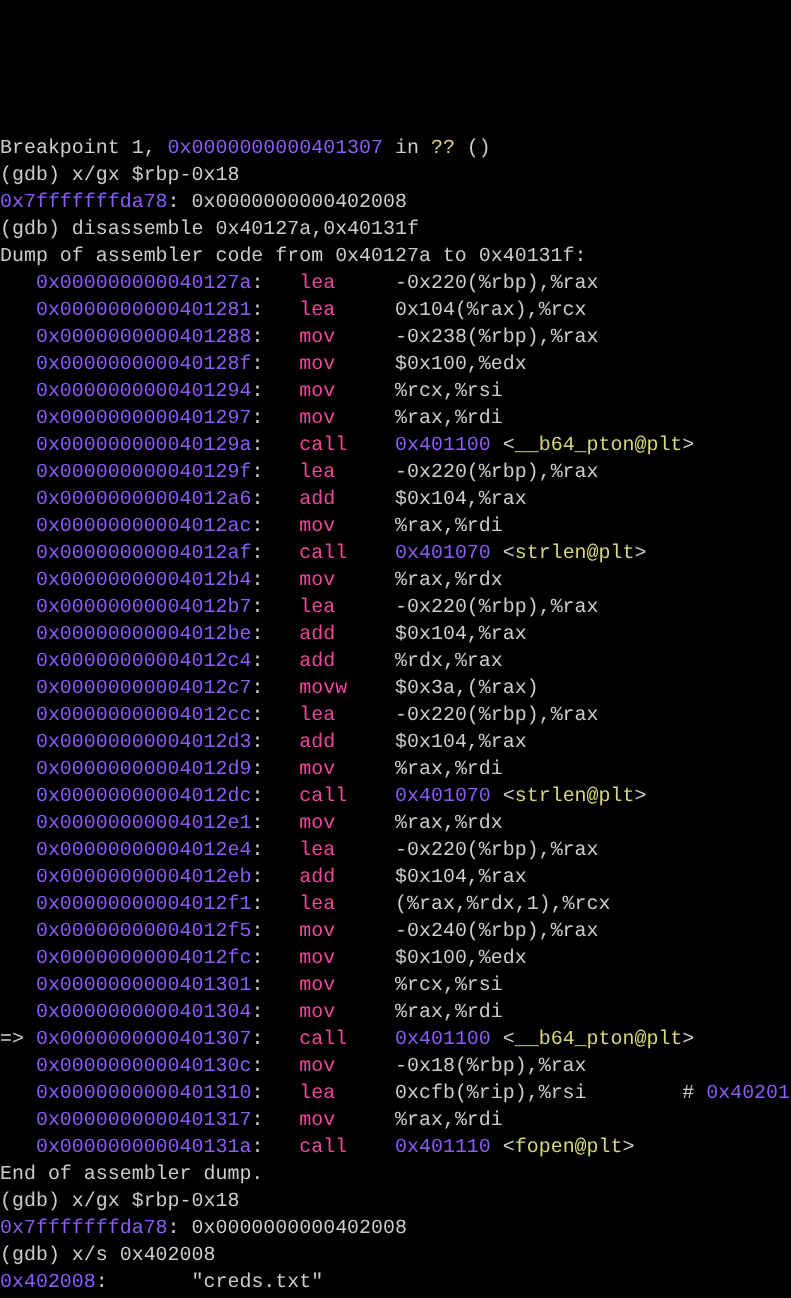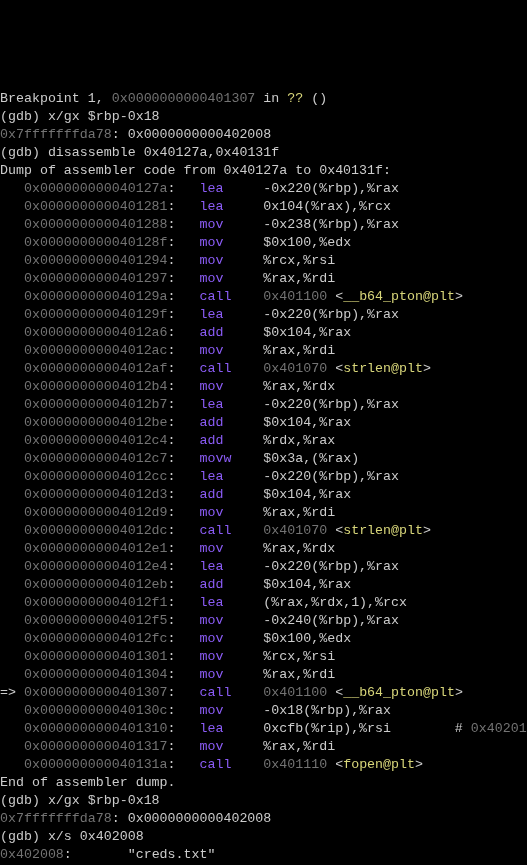--- a/index.html
+++ b/index.html
@@ -9,23 +9,23 @@
     color: #cccccc;
     font-family: "Consolas", "Courier New", monospace;
     font-size: 13.3px;
     line-height: 18px;
     white-space: pre;
     overflow: hidden;
     width: 527px;
     height: 865px;
   }
   .white { color: #cccccc; }
-  .blue  { color: #737373; }
+  .blue  { color: #8b5cf6; }
   .yellow{ color: #d8d67a; }
-  .green { color: #8b5cf6; }
+  .green { color: #ec4899; }
   .line { height: 18px; }
 </style>
 </head>
 <body>
 
 
 
 <div id="terminal"><div class="line"><span class="white">Breakpoint 1, </span><span class="blue">0x0000000000401307</span><span class="white"> in </span><span class="yellow">??</span><span class="white"> ()</span></div><div class="line"><span class="white">(gdb) </span><span class="white">x/gx $rbp-0x18</span></div><div class="line"><span class="blue">0x7fffffffda78</span><span class="white">: 0x0000000000402008</span></div><div class="line"><span class="white">(gdb) </span><span class="white">disassemble 0x40127a,0x40131f</span></div><div class="line"><span class="white">Dump of assembler code from 0x40127a to 0x40131f:</span></div><div class="line"><span class="white">   </span><span class="blue">0x000000000040127a</span><span class="white">:   </span><span class="green">lea </span><span class="white">    </span><span class="white">-0x220(%rbp),%rax</span></div><div class="line"><span class="white">   </span><span class="blue">0x0000000000401281</span><span class="white">:   </span><span class="green">lea </span><span class="white">    </span><span class="white">0x104(%rax),%rcx</span></div><div class="line"><span class="white">   </span><span class="blue">0x0000000000401288</span><span class="white">:   </span><span class="green">mov </span><span class="white">    </span><span class="white">-0x238(%rbp),%rax</span></div><div class="line"><span class="white">   </span><span class="blue">0x000000000040128f</span><span class="white">:   </span><span class="green">mov </span><span class="white">    </span><span class="white">$0x100,%edx</span></div><div class="line"><span class="white">   </span><span class="blue">0x0000000000401294</span><span class="white">:   </span><span class="green">mov </span><span class="white">    </span><span class="white">%rcx,%rsi</span></div><div class="line"><span class="white">   </span><span class="blue">0x0000000000401297</span><span class="white">:   </span><span class="green">mov </span><span class="white">    </span><span class="white">%rax,%rdi</span></div><div class="line"><span class="white">   </span><span class="blue">0x000000000040129a</span><span class="white">:   </span><span class="green">call</span><span class="white">    </span><span class="blue">0x401100</span><span class="white"> &lt;</span><span class="yellow">__b64_pton@plt</span><span class="white">&gt;</span></div><div class="line"><span class="white">   </span><span class="blue">0x000000000040129f</span><span class="white">:   </span><span class="green">lea </span><span class="white">    </span><span class="white">-0x220(%rbp),%rax</span></div><div class="line"><span class="white">   </span><span class="blue">0x00000000004012a6</span><span class="white">:   </span><span class="green">add </span><span class="white">    </span><span class="white">$0x104,%rax</span></div><div class="line"><span class="white">   </span><span class="blue">0x00000000004012ac</span><span class="white">:   </span><span class="green">mov </span><span class="white">    </span><span class="white">%rax,%rdi</span></div><div class="line"><span class="white">   </span><span class="blue">0x00000000004012af</span><span class="white">:   </span><span class="green">call</span><span class="white">    </span><span class="blue">0x401070</span><span class="white"> &lt;</span><span class="yellow">strlen@plt</span><span class="white">&gt;</span></div><div class="line"><span class="white">   </span><span class="blue">0x00000000004012b4</span><span class="white">:   </span><span class="green">mov </span><span class="white">    </span><span class="white">%rax,%rdx</span></div><div class="line"><span class="white">   </span><span class="blue">0x00000000004012b7</span><span class="white">:   </span><span class="green">lea </span><span class="white">    </span><span class="white">-0x220(%rbp),%rax</span></div><div class="line"><span class="white">   </span><span class="blue">0x00000000004012be</span><span class="white">:   </span><span class="green">add </span><span class="white">    </span><span class="white">$0x104,%rax</span></div><div class="line"><span class="white">   </span><span class="blue">0x00000000004012c4</span><span class="white">:   </span><span class="green">add </span><span class="white">    </span><span class="white">%rdx,%rax</span></div><div class="line"><span class="white">   </span><span class="blue">0x00000000004012c7</span><span class="white">:   </span><span class="green">movw</span><span class="white">    </span><span class="white">$0x3a,(%rax)</span></div><div class="line"><span class="white">   </span><span class="blue">0x00000000004012cc</span><span class="white">:   </span><span class="green">lea </span><span class="white">    </span><span class="white">-0x220(%rbp),%rax</span></div><div class="line"><span class="white">   </span><span class="blue">0x00000000004012d3</span><span class="white">:   </span><span class="green">add </span><span class="white">    </span><span class="white">$0x104,%rax</span></div><div class="line"><span class="white">   </span><span class="blue">0x00000000004012d9</span><span class="white">:   </span><span class="green">mov </span><span class="white">    </span><span class="white">%rax,%rdi</span></div><div class="line"><span class="white">   </span><span class="blue">0x00000000004012dc</span><span class="white">:   </span><span class="green">call</span><span class="white">    </span><span class="blue">0x401070</span><span class="white"> &lt;</span><span class="yellow">strlen@plt</span><span class="white">&gt;</span></div><div class="line"><span class="white">   </span><span class="blue">0x00000000004012e1</span><span class="white">:   </span><span class="green">mov </span><span class="white">    </span><span class="white">%rax,%rdx</span></div><div class="line"><span class="white">   </span><span class="blue">0x00000000004012e4</span><span class="white">:   </span><span class="green">lea </span><span class="white">    </span><span class="white">-0x220(%rbp),%rax</span></div><div class="line"><span class="white">   </span><span class="blue">0x00000000004012eb</span><span class="white">:   </span><span class="green">add </span><span class="white">    </span><span class="white">$0x104,%rax</span></div><div class="line"><span class="white">   </span><span class="blue">0x00000000004012f1</span><span class="white">:   </span><span class="green">lea </span><span class="white">    </span><span class="white">(%rax,%rdx,1),%rcx</span></div><div class="line"><span class="white">   </span><span class="blue">0x00000000004012f5</span><span class="white">:   </span><span class="green">mov </span><span class="white">    </span><span class="white">-0x240(%rbp),%rax</span></div><div class="line"><span class="white">   </span><span class="blue">0x00000000004012fc</span><span class="white">:   </span><span class="green">mov </span><span class="white">    </span><span class="white">$0x100,%edx</span></div><div class="line"><span class="white">   </span><span class="blue">0x0000000000401301</span><span class="white">:   </span><span class="green">mov </span><span class="white">    </span><span class="white">%rcx,%rsi</span></div><div class="line"><span class="white">   </span><span class="blue">0x0000000000401304</span><span class="white">:   </span><span class="green">mov </span><span class="white">    </span><span class="white">%rax,%rdi</span></div><div class="line"><span class="white">=&gt; </span><span class="blue">0x0000000000401307</span><span class="white">:   </span><span class="green">call</span><span class="white">    </span><span class="blue">0x401100</span><span class="white"> &lt;</span><span class="yellow">__b64_pton@plt</span><span class="white">&gt;</span></div><div class="line"><span class="white">   </span><span class="blue">0x000000000040130c</span><span class="white">:   </span><span class="green">mov </span><span class="white">    </span><span class="white">-0x18(%rbp),%rax</span></div><div class="line"><span class="white">   </span><span class="blue">0x0000000000401310</span><span class="white">:   </span><span class="green">lea </span><span class="white">    </span><span class="white">0xcfb(%rip),%rsi</span><span class="white">        # </span><span class="blue">0x402012</span></div><div class="line"><span class="white">   </span><span class="blue">0x0000000000401317</span><span class="white">:   </span><span class="green">mov </span><span class="white">    </span><span class="white">%rax,%rdi</span></div><div class="line"><span class="white">   </span><span class="blue">0x000000000040131a</span><span class="white">:   </span><span class="green">call</span><span class="white">    </span><span class="blue">0x401110</span><span class="white"> &lt;</span><span class="yellow">fopen@plt</span><span class="white">&gt;</span></div><div class="line"><span class="white">End of assembler dump.</span></div><div class="line"><span class="white">(gdb) </span><span class="white">x/gx $rbp-0x18</span></div><div class="line"><span class="blue">0x7fffffffda78</span><span class="white">: 0x0000000000402008</span></div><div class="line"><span class="white">(gdb) </span><span class="white">x/s 0x402008</span></div><div class="line"><span class="blue">0x402008</span><span class="white">:       </span><span class="white">"creds.txt"</span></div><div class="line"></div></div>
 
 

